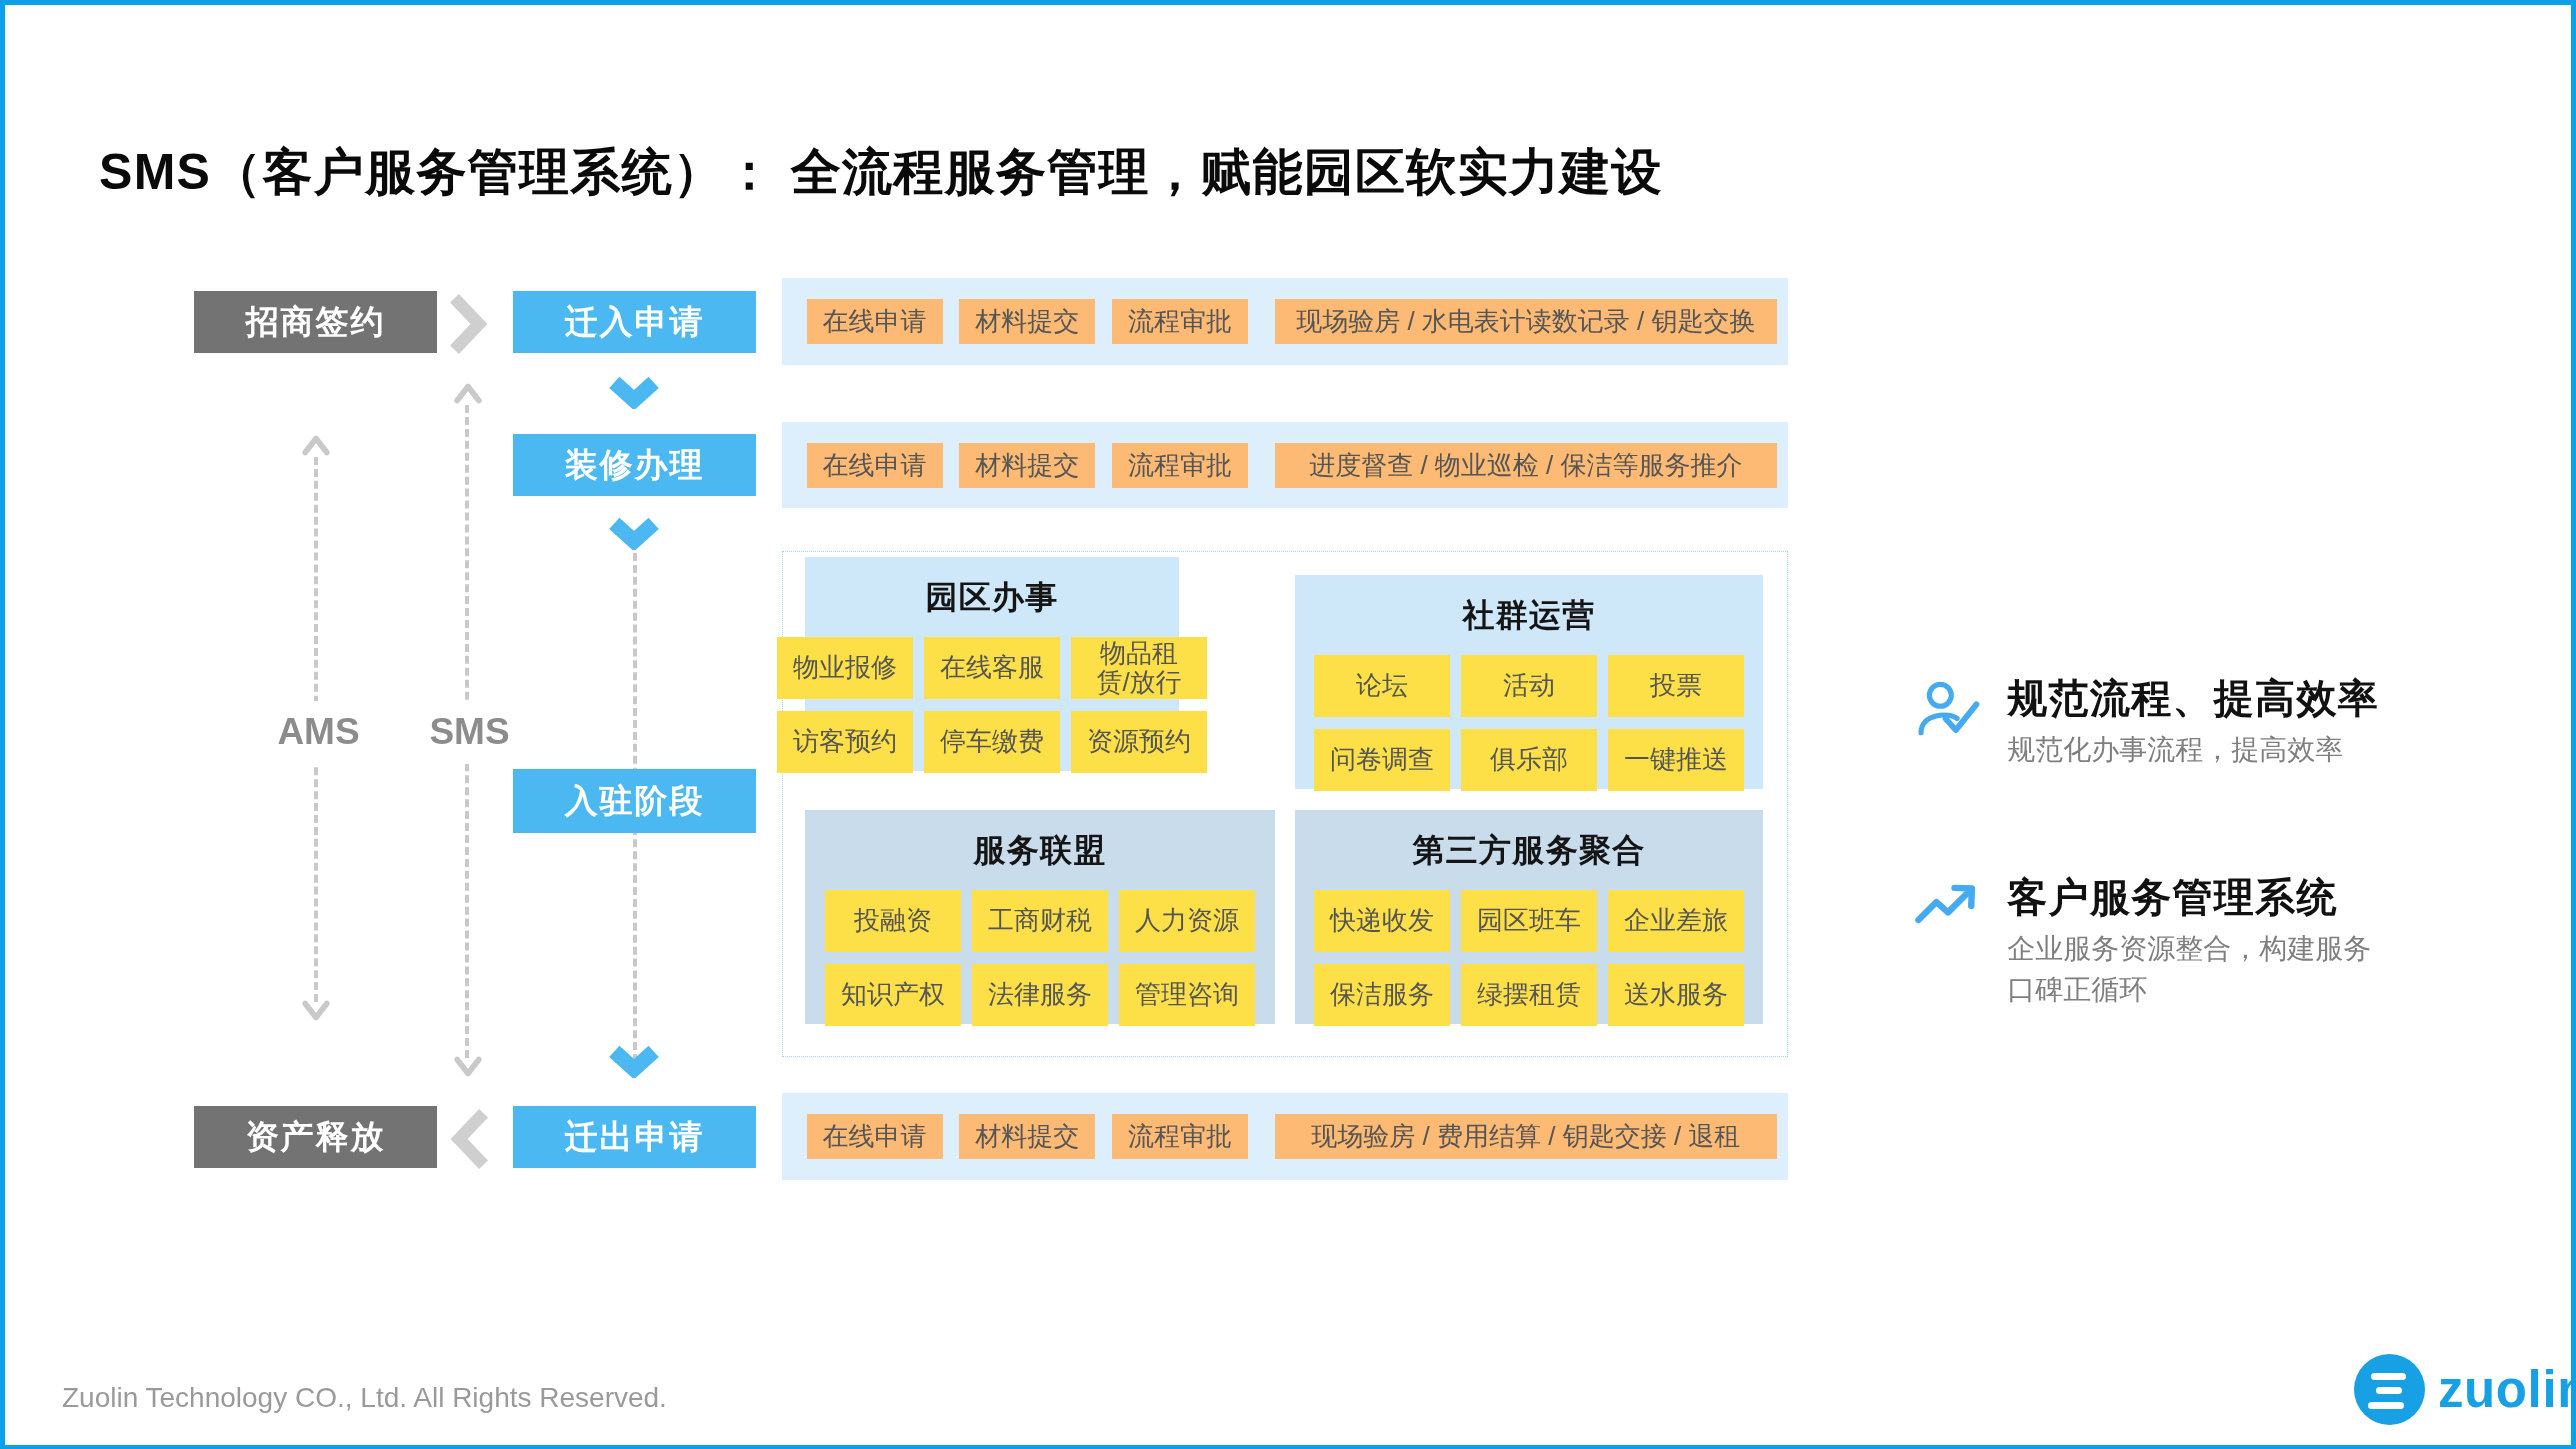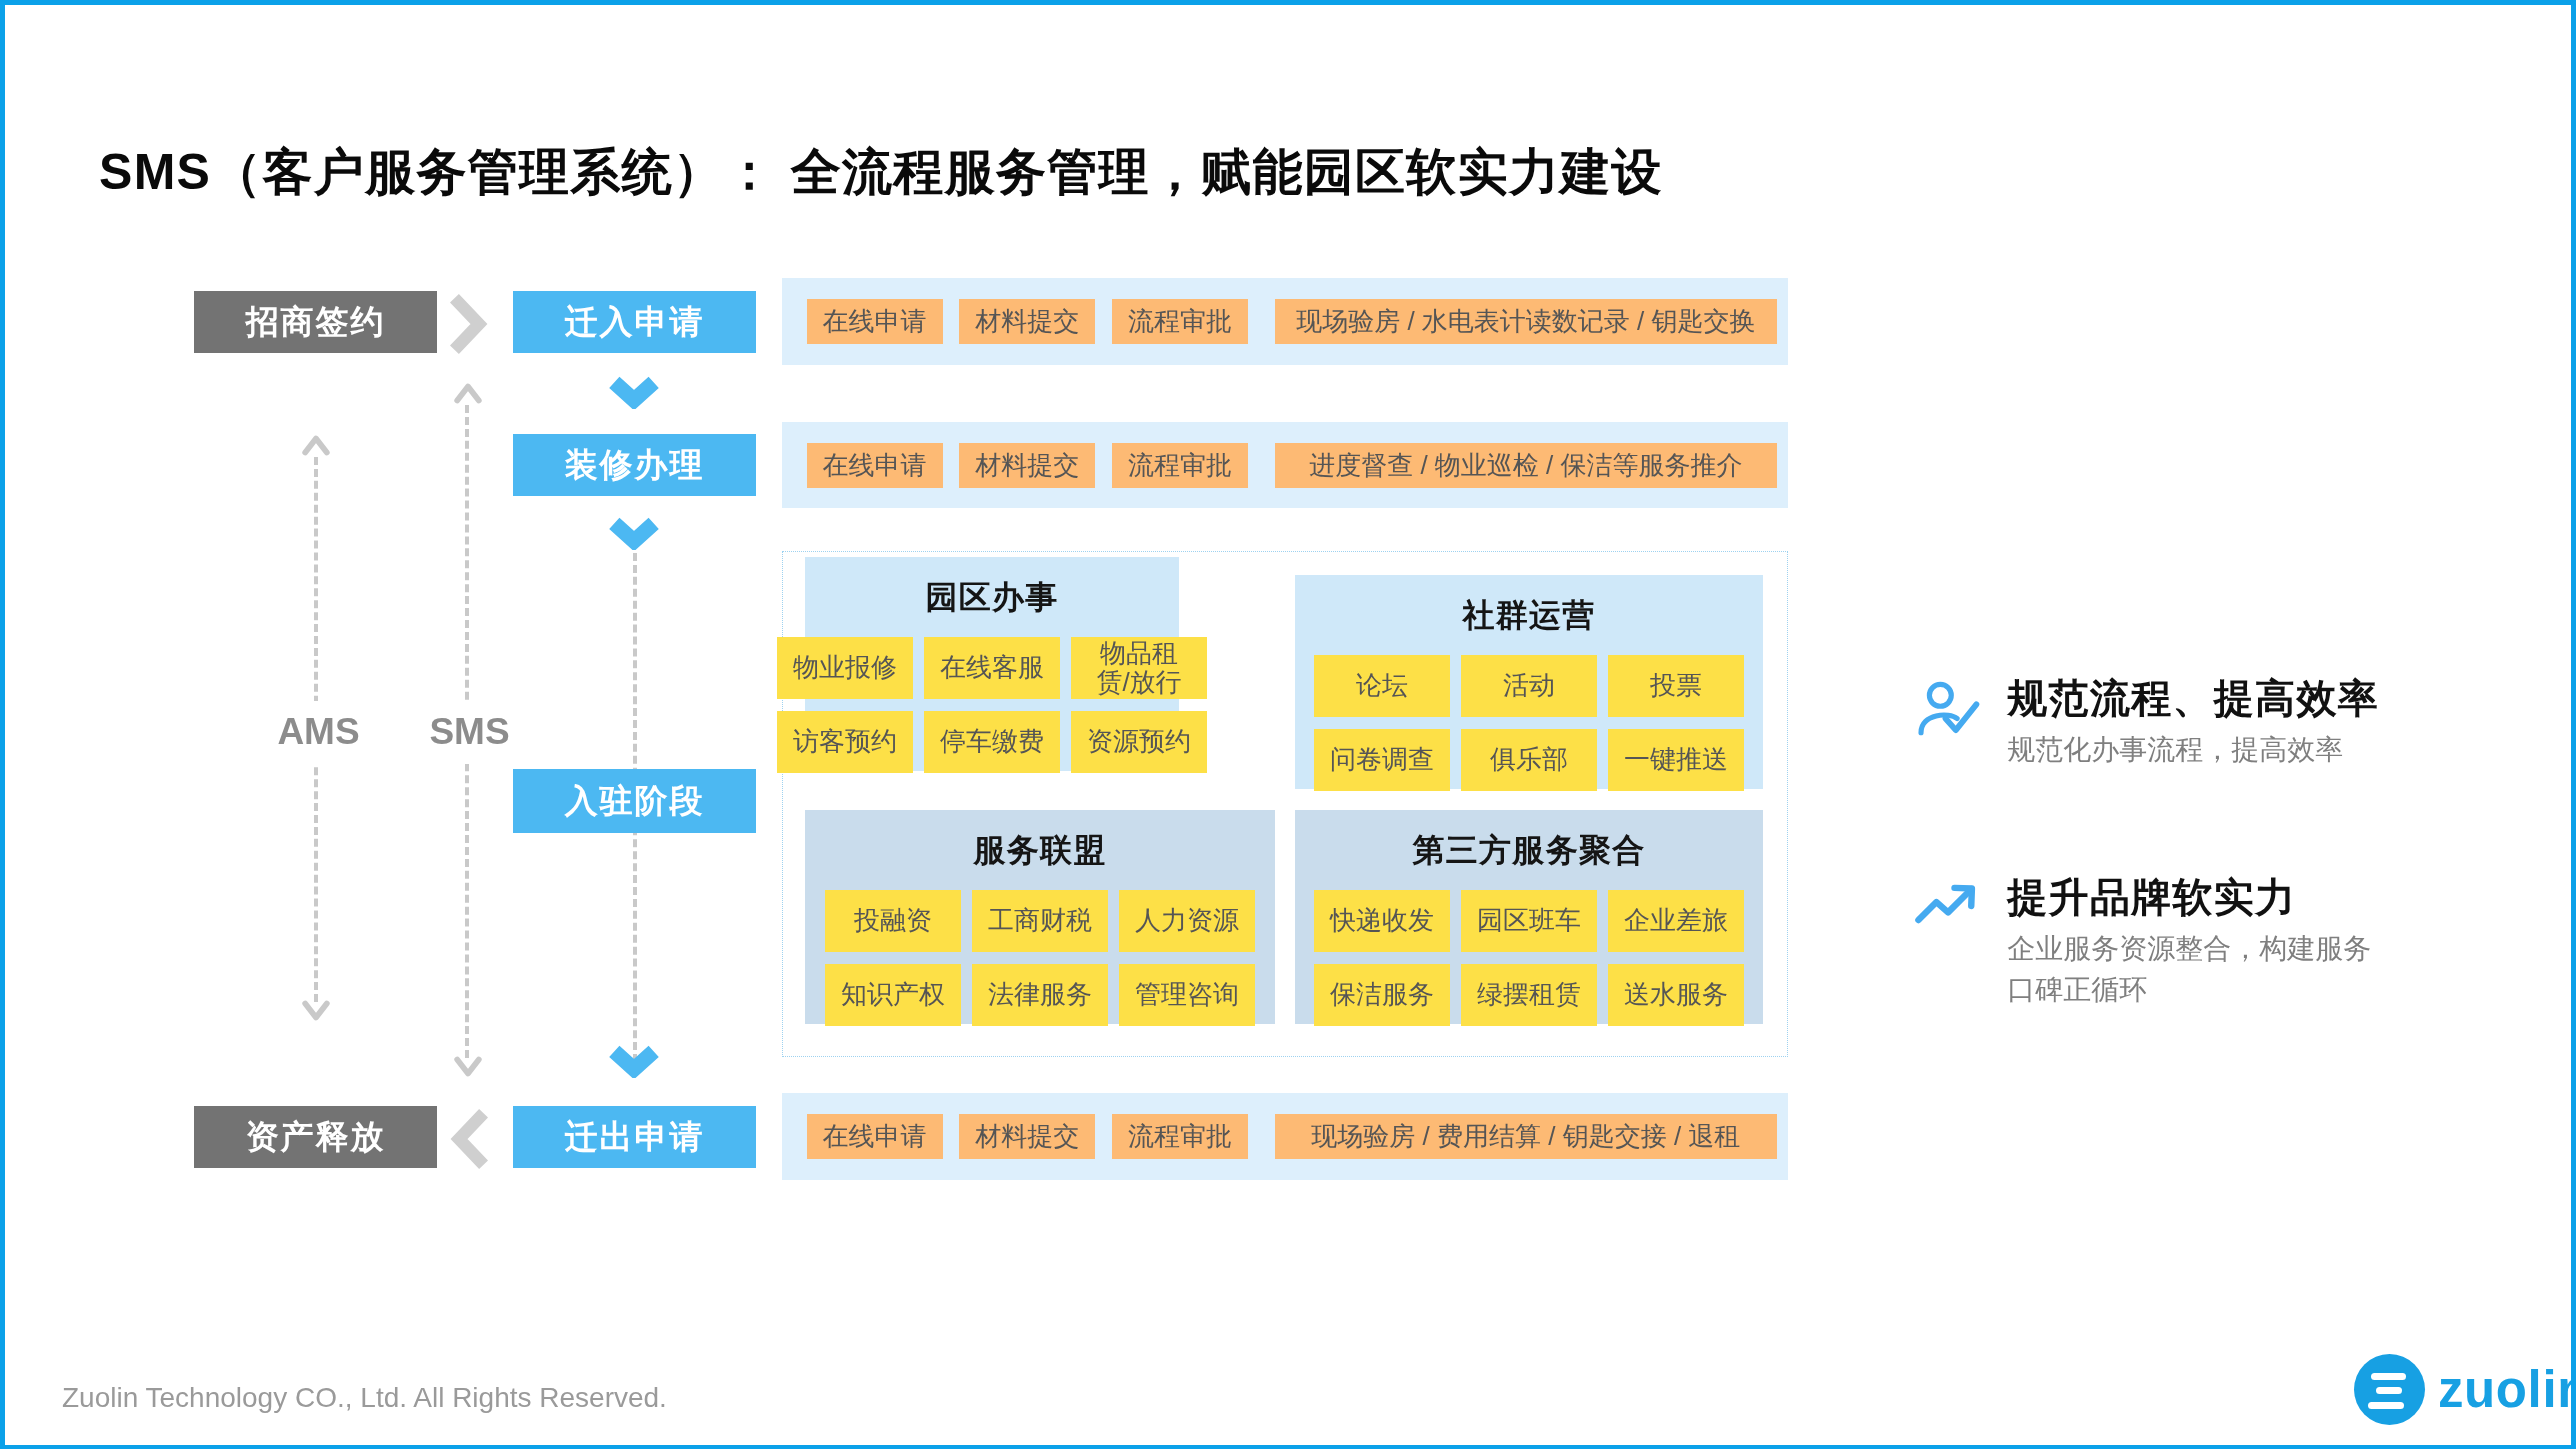--- a/index.html
+++ b/index.html
@@ -210,21 +210,21 @@
   </div>
 
   <div class="benefit b3" style="top:870px;">
     <div>
       <svg width="76" height="76" viewBox="0 0 118 118">
         <polyline points="10,70 38,42 56,58 92,22" fill="none" stroke="#45aaf0" stroke-width="10" stroke-linecap="round" stroke-linejoin="round"></polyline>
         <polyline points="66,20 93,21 92,48" fill="none" stroke="#45aaf0" stroke-width="10" stroke-linecap="round" stroke-linejoin="round"></polyline>
       </svg>
     </div>
     <div class="txt">
-      <div class="t">提升品牌软实力</div>
+      <div class="t">客户服务管理系统</div>
       <div class="d">企业服务资源整合，构建服务口碑正循环</div>
     </div>
   </div>
 
   <div class="abs footer">Zuolin Technology CO., Ltd. All Rights Reserved.</div>
 
   <div class="logo">
     <div class="logo-mark">
       <i style="left:16.7px;top:19.3px;width:35px;"></i>
       <i style="left:22px;top:33px;width:26px;"></i>

